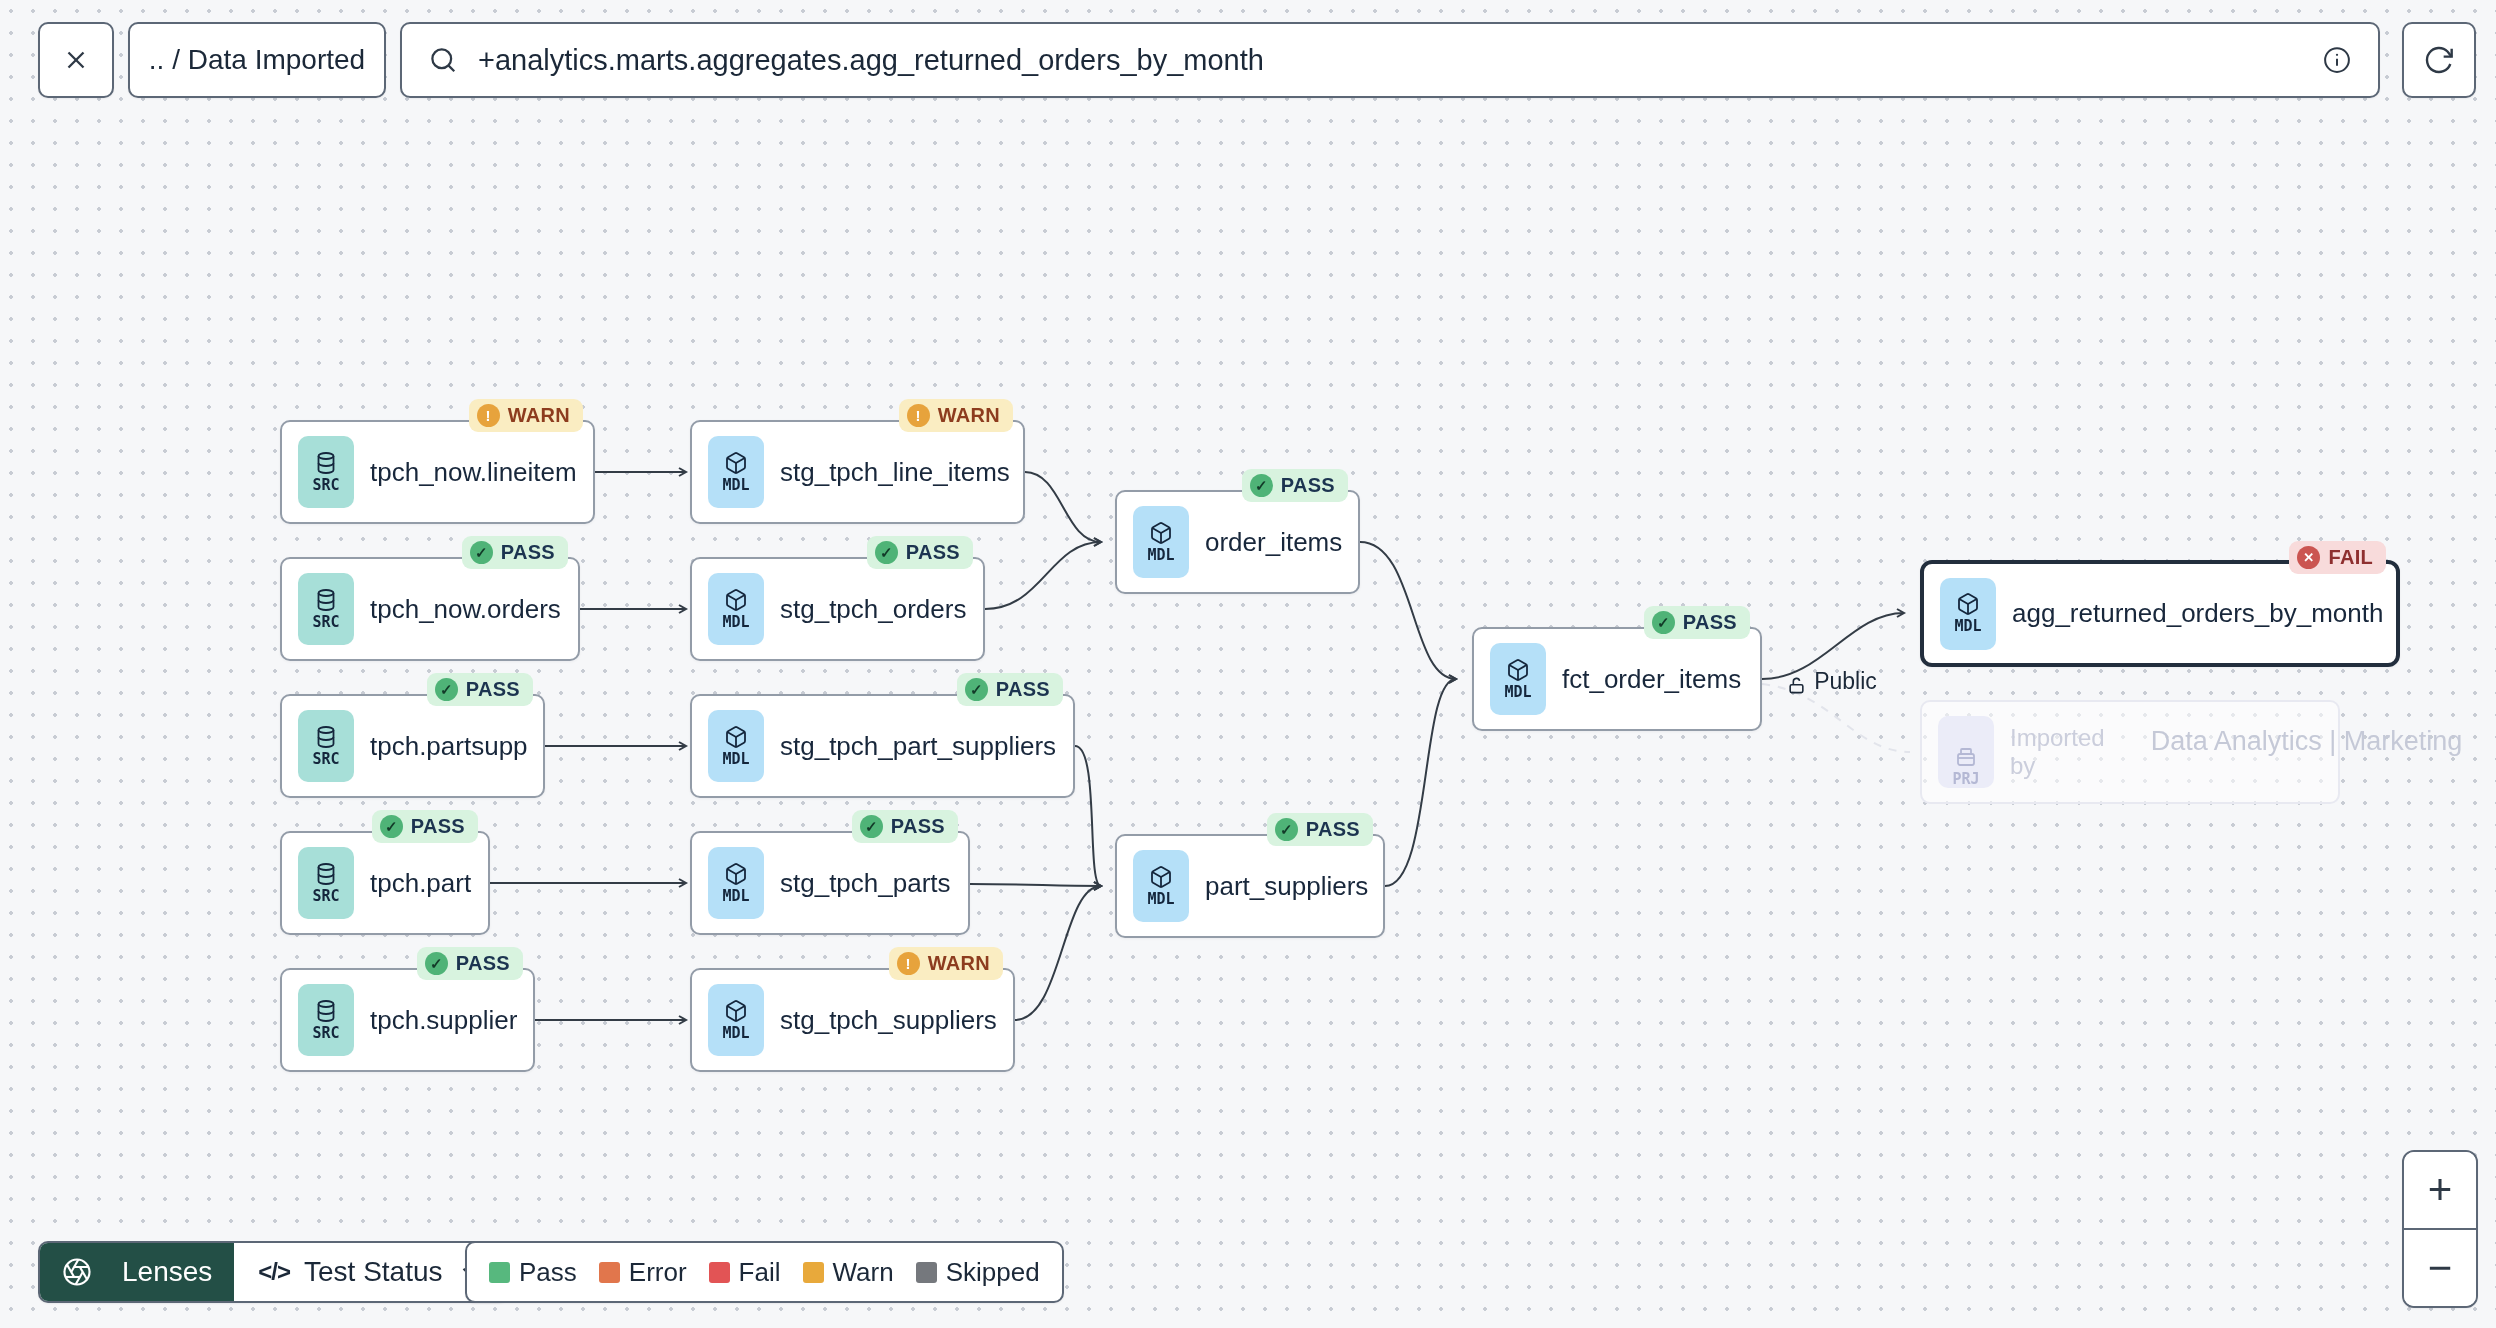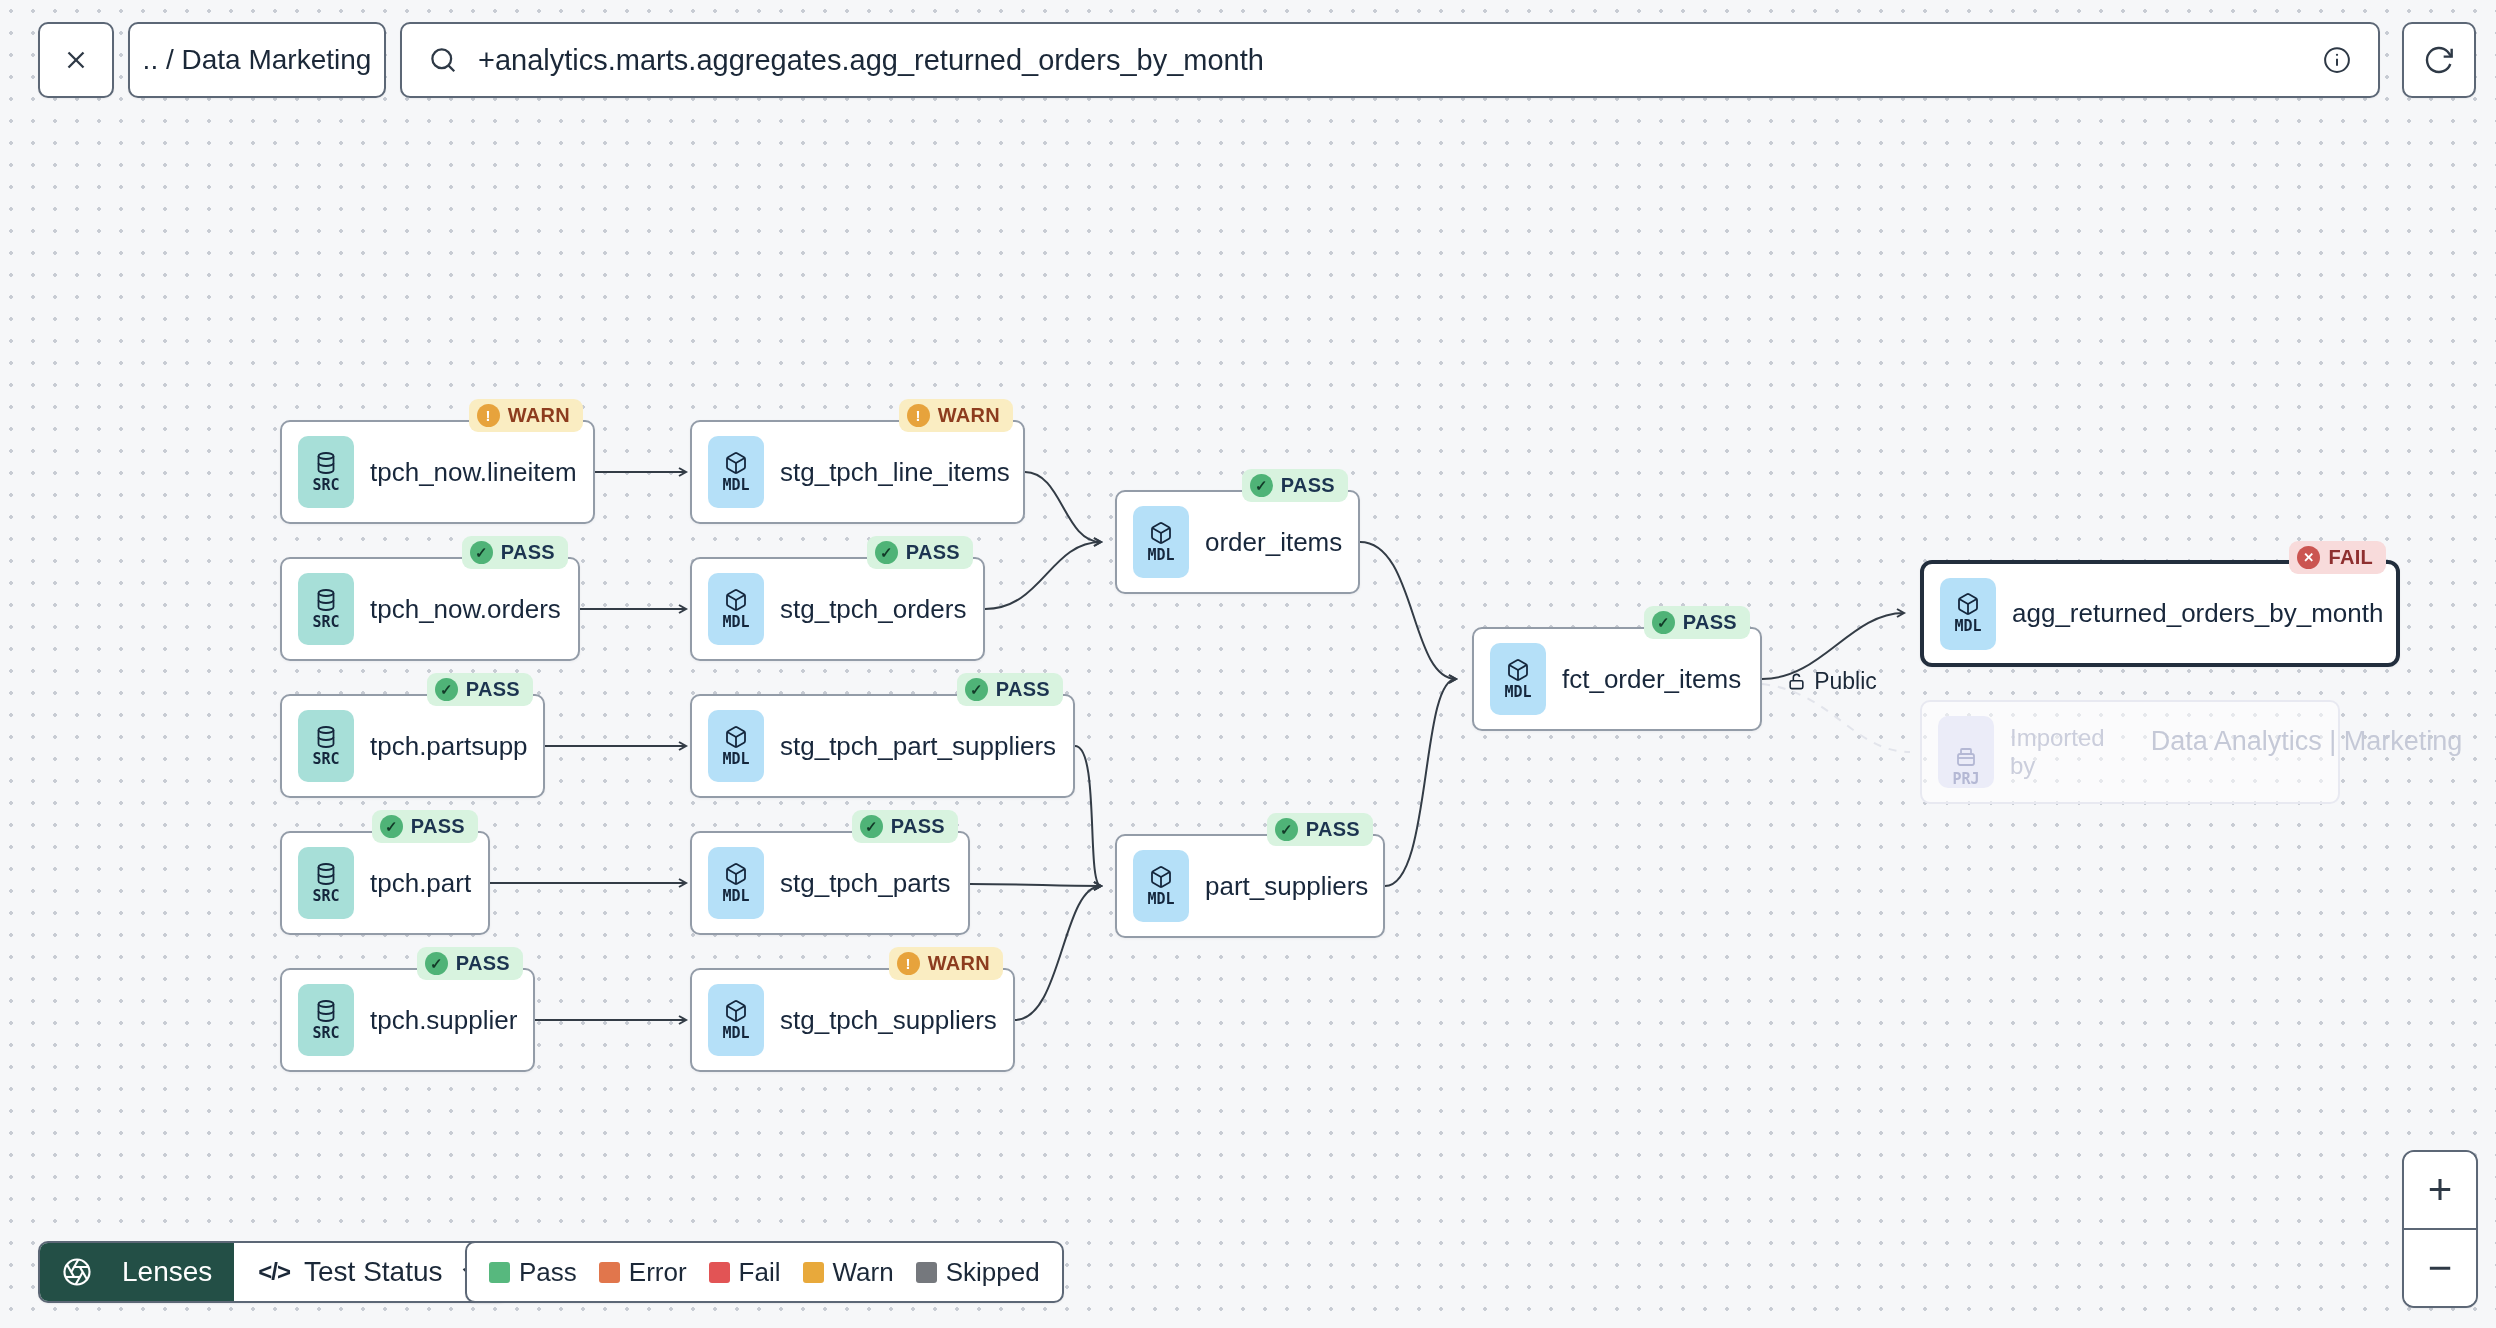--- a/index.html
+++ b/index.html
@@ -45,21 +45,21 @@
     border-radius:9px; padding:5px 13px 5px 8px; font-size:20px; font-weight:700; letter-spacing:.3px; }
   .bdot { width:23px; height:23px; border-radius:50%; display:flex; align-items:center;
     justify-content:center; font-size:15px; font-weight:700; }
   .badge-pass { background:#D8F3DF; color:#1C3450; }
   .badge-pass .bdot { background:#4FB377; color:#123A28; }
   .badge-warn { background:#FAEDC2; color:#8D3C1E; }
   .badge-warn .bdot { background:#E7A33C; color:#fff; }
   .badge-fail { background:#F8DBDB; color:#8E2F2F; }
   .badge-fail .bdot { background:#CB5551; color:#fff; font-size:13px; }
 
-  .access-row { display:flex; align-items:center; gap:8px; font-size:23px; color:#1B2838; margin-top:4px; }
+  .access-row { display:flex; align-items:flex-end; gap:8px; font-size:23px; color:#1B2838; margin-top:4px; }
   .node-col { display:flex; justify-content:center;gap:46px; }
 
   .node.ghost { background:rgba(255,255,255,.55); border:2px solid #E8E9F1; box-shadow:none; cursor:default; }
   .ghost .g-title { font-size:24px; color:#CBCEDC; }
   .ghost .g-name { font-size:27px; color:#C5C9D7; margin-top:2px; white-space:nowrap; }
 
   
   #edges { position:absolute; left:0; top:0; pointer-events:none; }
 
   
@@ -113,21 +113,21 @@
 </svg>
 
 <div class="tb tb-icon-btn" id="close-btn">
   <svg width="30" height="30" viewBox="0 0 24 24" fill="none" stroke-width="1.8">
       <line x1="18" y1="6" x2="6" y2="18"></line>
       <line x1="6" y1="6" x2="18" y2="18"></line>
     </svg>
 </div>
 
 <div class="tb" id="crumb-btn">
-  <span>.. / Data Marketing</span>
+  <span>.. / Data Imported</span>
 </div>
 
 <div class="tb" id="search-wrap">
   <svg width="30" height="30" viewBox="0 0 24 24" fill="none" stroke-width="1.8">
       <circle cx="11" cy="11" r="7.5"></circle>
       <line x1="21" y1="21" x2="16.3" y2="16.3"></line>
     </svg>
   <input id="search-input" readonly="" value="+analytics.marts.aggregates.agg_returned_orders_by_month" style="">
   <svg width="30" height="30" viewBox="0 0 24 24" fill="none" stroke-width="1.6">
       <circle cx="12" cy="12" r="9.5"></circle>

